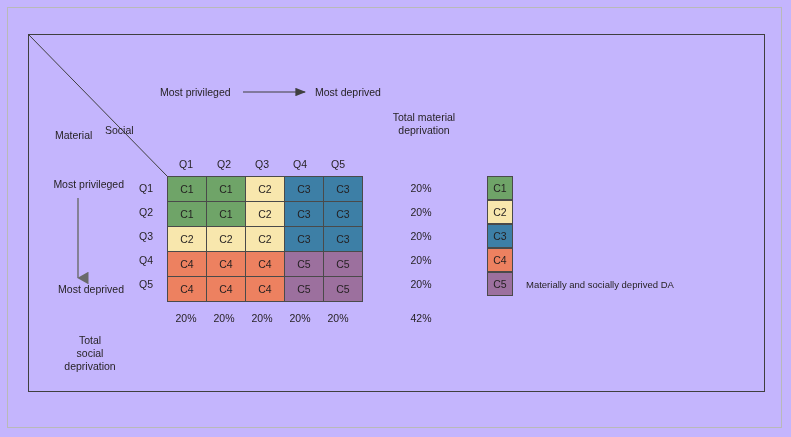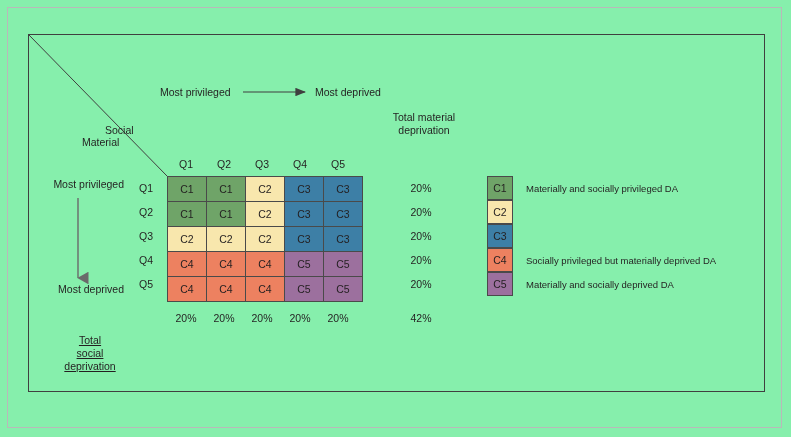--- a/index.html
+++ b/index.html
@@ -8,21 +8,21 @@
     background: #ffffff;
   }
   body {
     font-family: "Liberation Sans", sans-serif;
     color: #231f20;
   }
   #figure {
     position: relative;
     width: 791px;
     height: 437px;
-    background: #86efac;
+    background: #c4b5fd;
     overflow: hidden;
   }
   
   .outer-frame {
     position: absolute;
     left: 7px;
     top: 7px;
     width: 775px;
     height: 421px;
     border: 1px solid #b9b9b9;
@@ -186,30 +186,30 @@
     <line x1="243" y1="92" x2="305" y2="92" stroke="#3f3f3f" stroke-width="1.2" marker-end="url(#arrowhead-r)"></line>
 
     <line x1="78" y1="198" x2="78" y2="278" stroke="#6a6a6a" stroke-width="1.4" marker-end="url(#arrowhead-d)"></line>
   </svg>
 
   <div id="top-axis">
     <span class="t left">Most privileged</span>
     <span class="t right">Most deprived</span>
   </div>
 
-  <div class="lbl" style="left:55px; top:136px;margin-left:27px;">Material</div>
+  <div class="lbl" style="left:55px; top:129px;">Material</div>
   <div class="lbl" style="left:105px; top:124px;">Social</div>
 
   <div class="lbl center" style="left:364px; top:111px; width:120px;">Total material
 deprivation</div>
 
   <div class="lbl right" style="left:0px; top:178px; width:124px;">Most privileged</div>
   <div class="lbl right" style="left:0px; top:283px; width:124px;">Most deprived</div>
 
-  <div class="lbl center" style="left:30px; top:334px; width:120px;text-decoration:underline;">Total
+  <div class="lbl center" style="left:30px; top:334px; width:120px;">Total
 social
 deprivation</div>
 
   <div class="col-head" style="left:167px;">Q1</div>
   <div class="col-head" style="left:205px;">Q2</div>
   <div class="col-head" style="left:243px;">Q3</div>
   <div class="col-head" style="left:281px;">Q4</div>
   <div class="col-head" style="left:319px;">Q5</div>
 
   <div class="row-head" style="top:176px;">Q1</div>
@@ -267,31 +267,29 @@
   <div class="col-total" style="left:167px;">20%</div>
   <div class="col-total" style="left:205px;">20%</div>
   <div class="col-total" style="left:243px;">20%</div>
   <div class="col-total" style="left:281px;">20%</div>
   <div class="col-total" style="left:319px;">20%</div>
   <div class="grand-total">42%</div>
 
   <div id="legend">
       <div class="legend-row">
         <div class="legend-swatch" style="background: rgb(111, 164, 104);">C1</div>
-        <div class="legend-text">Materially and socially privileged DA</div>
       </div>
       <div class="legend-row">
         <div class="legend-swatch" style="background: rgb(248, 231, 173);">C2</div>
       </div>
       <div class="legend-row">
         <div class="legend-swatch" style="background: rgb(61, 127, 166);">C3</div>
       </div>
       <div class="legend-row">
         <div class="legend-swatch" style="background: rgb(237, 129, 96);">C4</div>
-        <div class="legend-text">Socially privileged but materially deprived DA</div>
       </div>
       <div class="legend-row">
         <div class="legend-swatch" style="background: rgb(156, 112, 158);">C5</div>
         <div class="legend-text">Materially and socially deprived DA</div>
       </div>
     </div>
 
 </div>
 
 </body></html>

